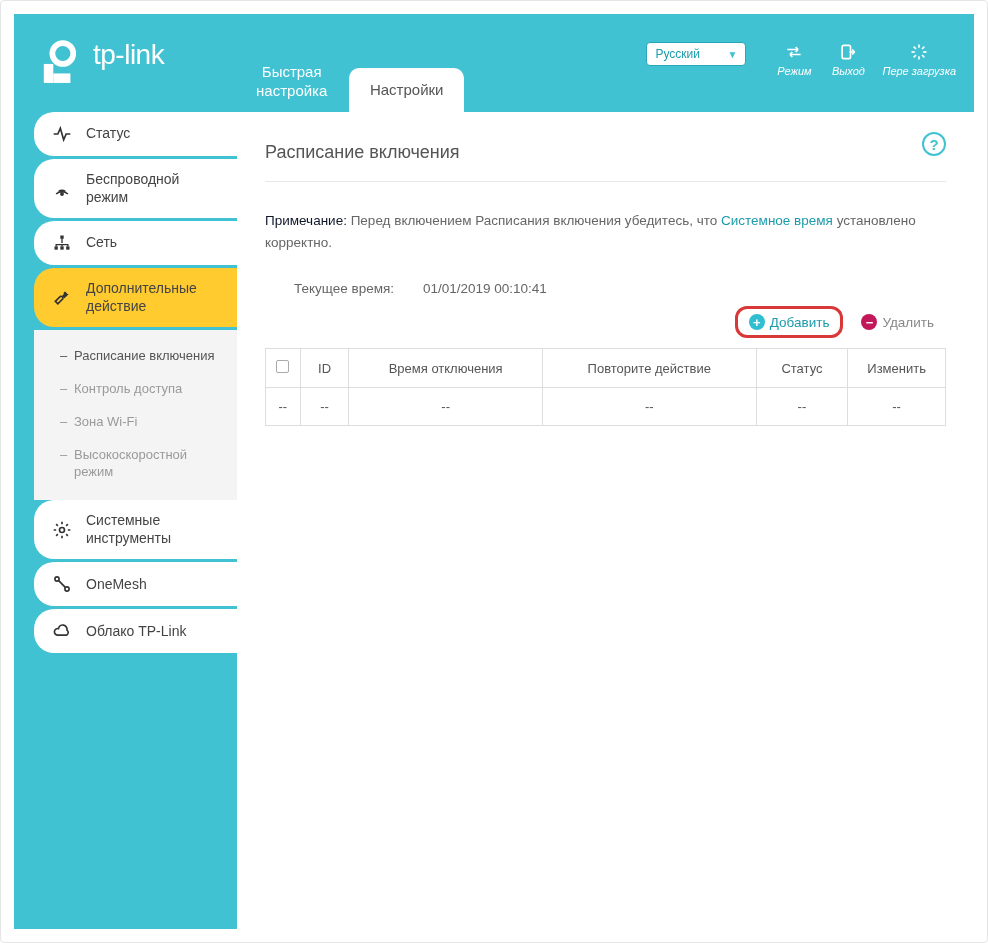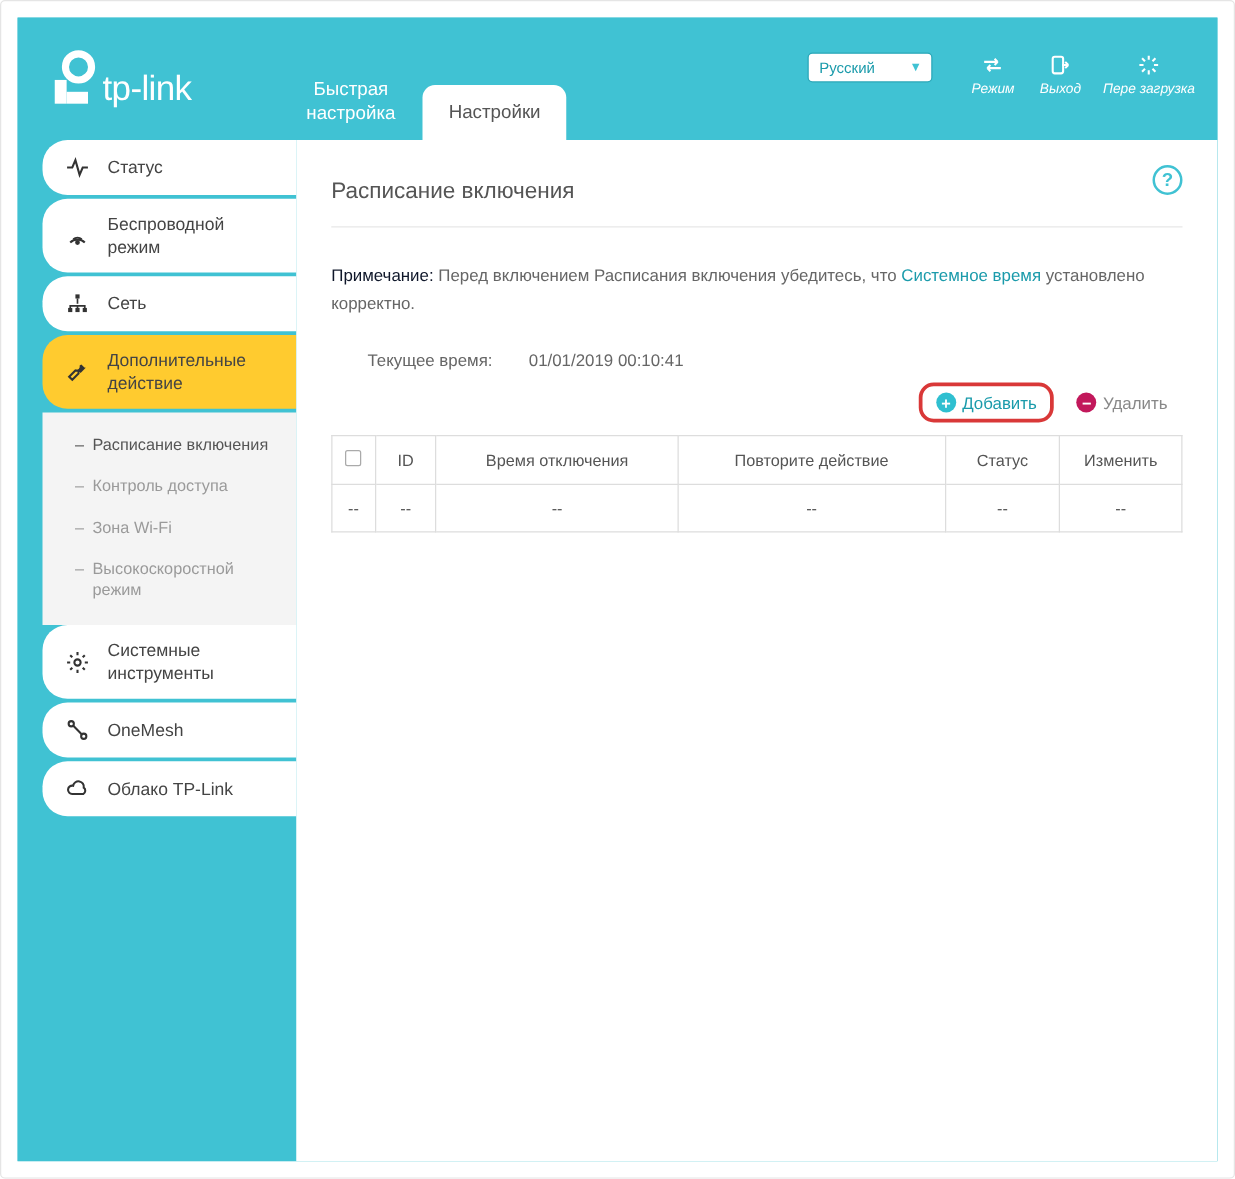--- a/index.html
+++ b/index.html
@@ -28,23 +28,24 @@
   
   .header {
     height: 98px;
     background: #40c2d3;
     display: flex;
     align-items: center;
     position: relative;
   }
   .logo {
     display: flex;
-    align-items: flex-end;
+    align-items: flex-start;
     margin-left: 26px;
     color: #fff;
+    gap: 11px;
   }
   .logo-svg { width: 38px; height: 48px; }
   .logo-text {
     font-size: 28px;
     font-weight: 400;
     margin-left: 4px;
     letter-spacing: -0.5px;
   }
   .tabs {
     display: flex;

